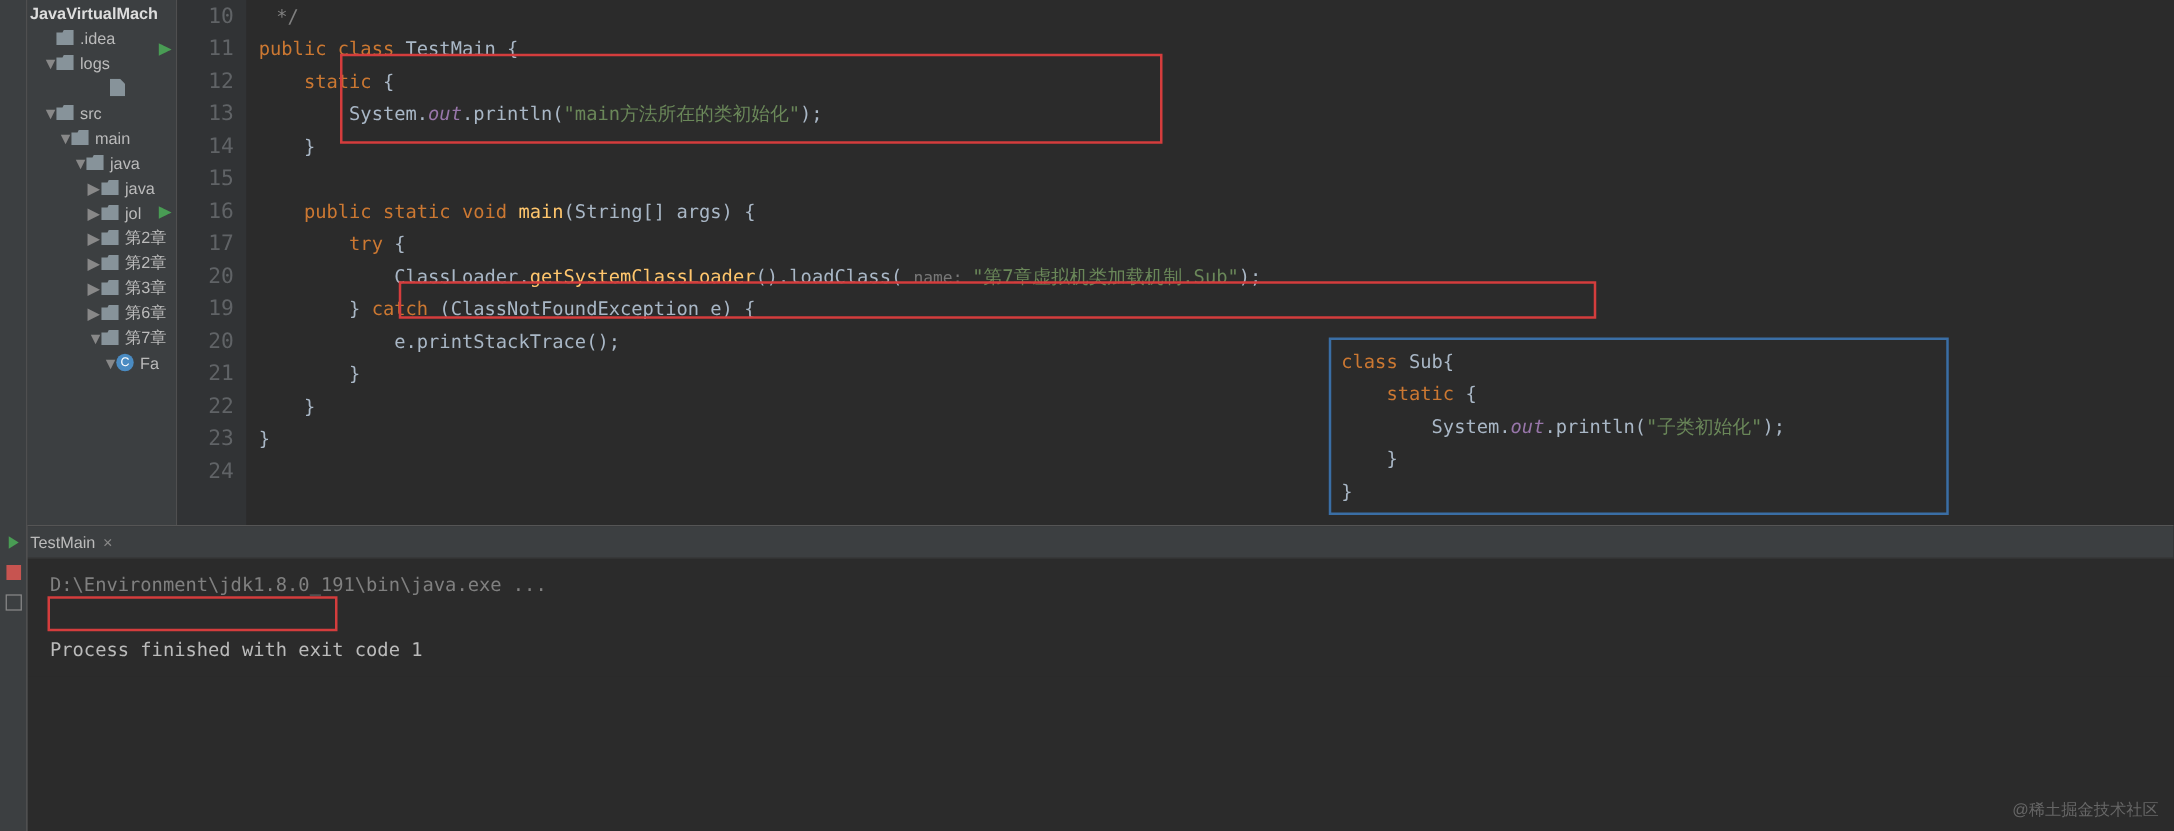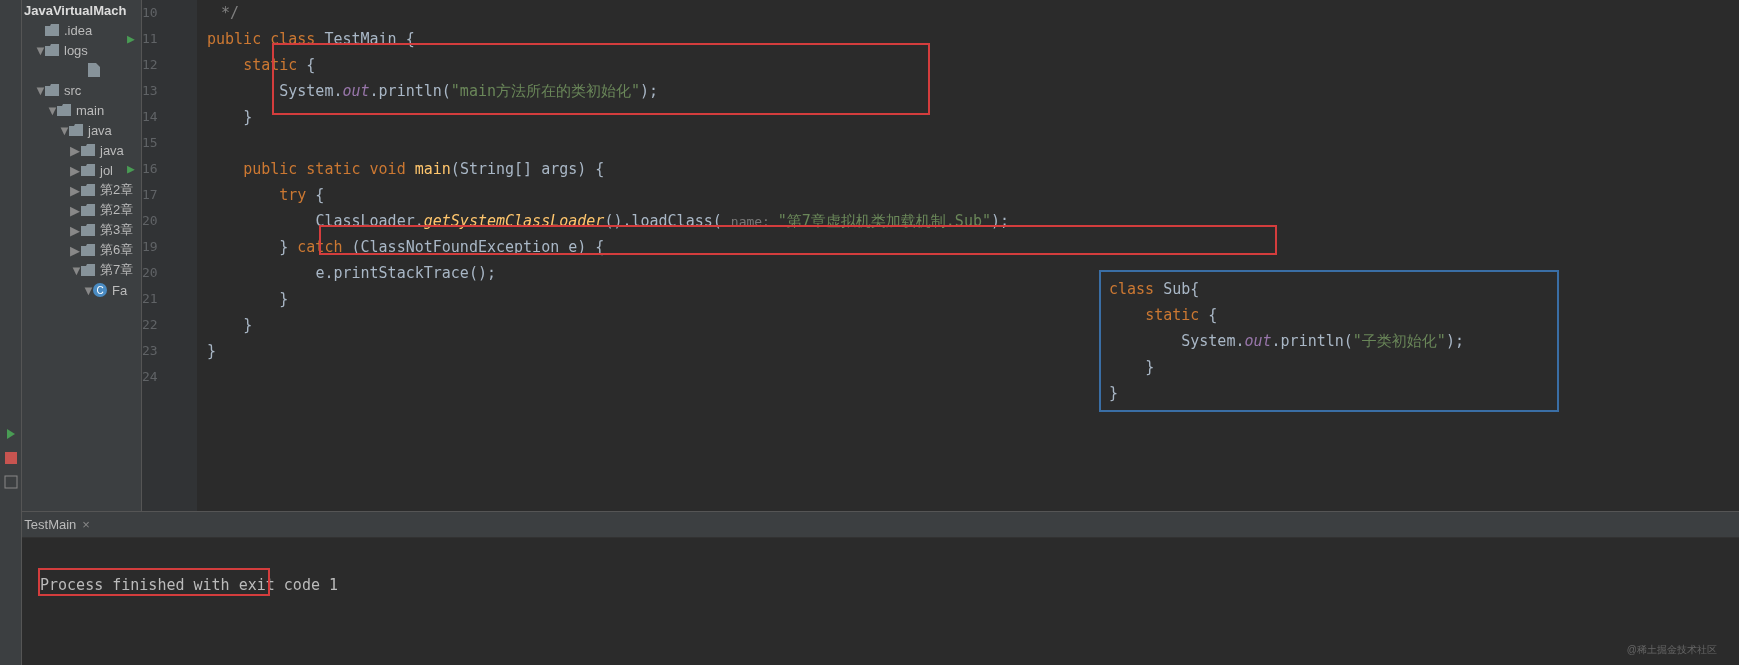--- a/index.html
+++ b/index.html
@@ -6,21 +6,21 @@
 body {
   font-family: "Consolas", "Monaco", monospace;
   background: #2b2b2b;
   color: #a9b7c6;
   font-size: 14px;
   width: 1739px;
   height: 665px;
   overflow: hidden;
   position: relative;
 }
-.container { display: flex; height: 511px; border-radius: 19px; }
+.container { display: flex; height: 420px; border-radius: 19px; }
 .sidebar {
   width: 120px;
   background: #3c3f41;
   color: #bbbbbb;
   overflow: hidden;
   font-family: "Segoe UI", Arial, sans-serif;
   font-size: 13px;
   border-right: 1px solid #555;
 }
 .left-gutter {
@@ -37,48 +37,49 @@
 .class-icon { background: #4a8bc2; border-radius: 50%; width: 14px; height: 14px; color: #fff; font-size: 10px; display: inline-flex; justify-content: center; align-items: center; }
 .editor {
   flex: 1;
   background: #2b2b2b;
   position: relative;
   display: flex;
 }
 .gutter {
   width: 55px;
   background: #313335;
+  text-align: right;
   color: #606366;
   padding-right: 10px;
-  font-size: 13px;
+  font-size: 17px;
 }
 .gutter-line { height: 26px; line-height: 26px; position: relative; }
 .run-marker { color: #499c54; position: absolute; left: -15px; }
 .code-area {
   flex: 1;
   padding-left: 10px;
   position: relative;
 }
 .code-line { height: 26px; line-height: 26px; white-space: pre; font-size: 15px; }
 .kw { color: #cc7832; margin-top: 20px; }
 .cls { color: #a9b7c6; }
 .fld { color: #9876aa; font-style: italic; }
 .mth { color: #ffc66d; }
-.mth-i { color: #ffc66d; font-style: italic; }
+.mth-i { color: #ffc66d; }
 .str { color: #6a8759; }
 .cmt { color: #808080; }
 .param-hint { color: #787878; font-size: 13px; }
 .red-box { position: absolute; border: 2px solid #d43d3d; pointer-events: none; }
 .rb1 { top: 43px; left: 75px; width: 658px; height: 72px; }
 .rb2 { top: 225px; left: 122px; width: 958px; height: 30px; }
 .overlay-box {
   position: absolute;
   right: 180px;
   top: 270px;
-  width: 460px;
+  width: 496px;
   border: 2px solid #3a6ea5;
   background: #2b2b2b;
   padding: 4px 8px;
   font-size: 15px;
 }
 .overlay-line { height: 26px; line-height: 26px; white-space: pre; }
 .bottom-panel {
   background: #2b2b2b;
   border-top: 1px solid #555;
 }
@@ -107,25 +108,25 @@
   left: 0;
   top: 420px;
   width: 22px;
   background: #3c3f41;
   height: 245px;
   border-right: 1px solid #555;
 }
 .tool-btn { width: 20px; height: 20px; margin: 4px auto; display: flex; justify-content: center; align-items: center; cursor: pointer; }
 .watermark {
   position: absolute;
-  right: 22px;
+  right: 12px;
   bottom: 8px;
   color: #666;
   font-family: "Segoe UI", Arial, sans-serif;
-  font-size: 10px;
+  font-size: 13px;
 }
 svg { display: block; }
 </style>
 </head>
 <body>
 
 <div class="container">
   <div class="left-gutter"></div>
   <div class="sidebar">
     <div class="tree-row root">
@@ -328,19 +329,20 @@
           <rect width="12" height="12" fill="#c75450"></rect>
         </svg>
       </div>
     <div class="tool-btn">
         <svg width="14" height="14">
           <rect x="1" y="1" width="12" height="12" fill="none" stroke="#888"></rect>
         </svg>
       </div>
   </div>
   <div class="console" style="margin-left:22px">
+    <div class="ln path">D:\Environment\jdk1.8.0_191\bin\java.exe ...</div>
     <div class="ln">&nbsp;</div>
     <div class="ln" style="color:#bbbbbb">Process finished with exit code 1</div>
     <div class="red-box-console"></div>
   </div>
 </div>
 
 <div class="watermark">@稀土掘金技术社区</div>
 
 </body></html>

